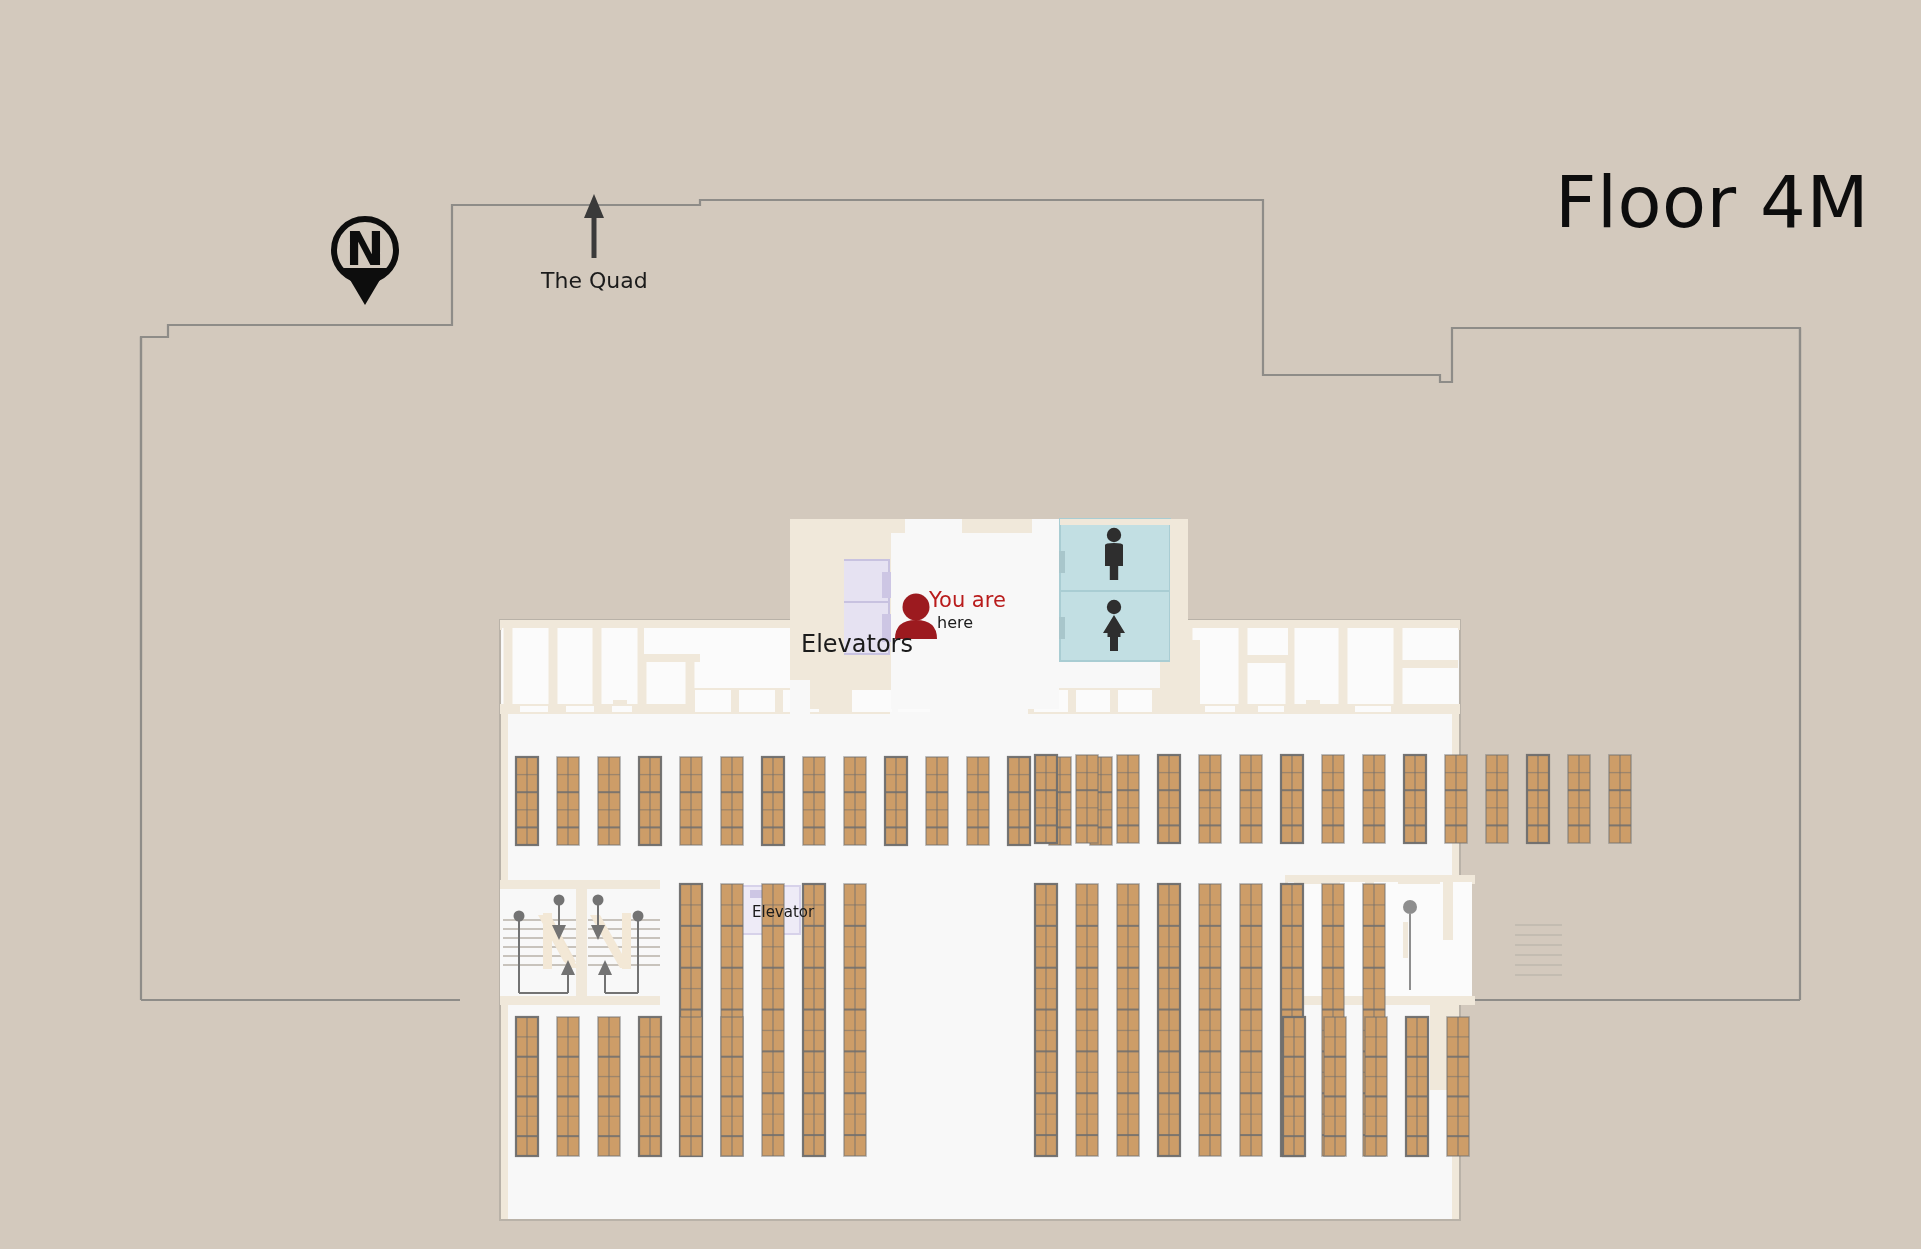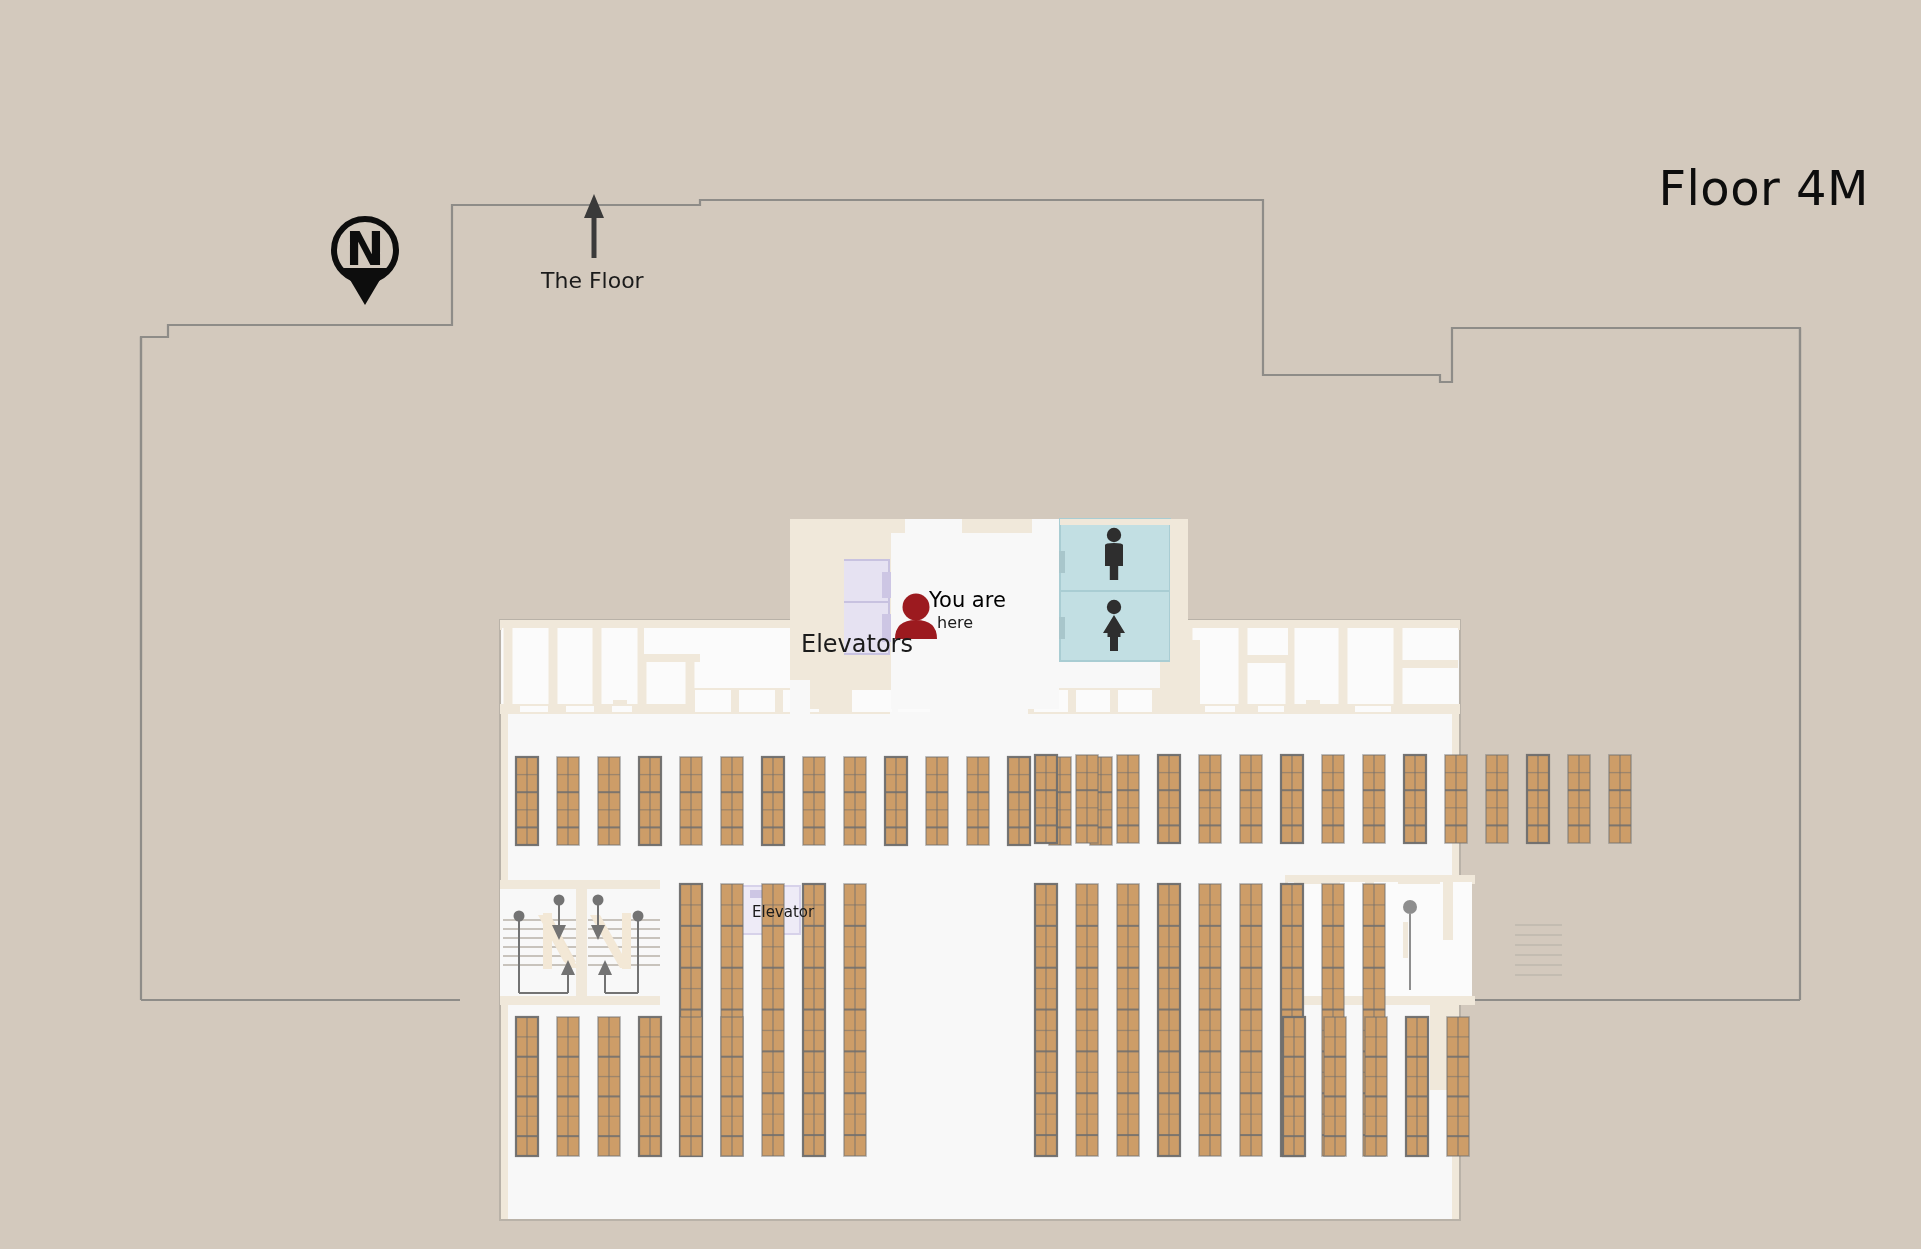--- a/index.html
+++ b/index.html
@@ -27,21 +27,21 @@
   }
   .ttl {
     position: absolute;
     font-family: "DejaVu Sans", "Liberation Sans", sans-serif;
     color: #111111;
     white-space: pre;
   }
   #floor-title {
     right: 52px;
     top: 160px;
-    font-size: 48px;
+    font-size: 72px;
     letter-spacing: 0.5px;
     color: #0d0d0d;
   }
   #quad-label {
     left: 541px;
     top: 268px;
     font-size: 22px;
     color: #1b1b1b;
   }
   #elevators-label {
@@ -53,21 +53,21 @@
   #elevator-label {
     left: 752px;
     top: 903px;
     font-size: 15px;
     color: #1b1b1b;
   }
   #you-are-here-l1 {
     left: 929px;
     top: 588px;
     font-size: 21px;
-    color: #000000;
+    color: #b91c1c;
   }
   #you-are-here-l2 {
     left: 937px;
     top: 613px;
     font-size: 16px;
     color: #1b1b1b;
   }
 </style>
 </head>
 <body>
@@ -888,21 +888,21 @@
 
     <g transform="translate(916,620)">
       <circle cx="0" cy="-13" r="13.5" fill="#9c1a1f"></circle>
       <path d="M -21,19 q 0,-19 21,-19 q 21,0 21,19 Z" fill="#9c1a1f"></path>
     </g>
 
   </svg>
 
   <div class="ttl" id="floor-title">Floor 4M</div>
 
-  <div class="ttl" id="quad-label">The Floor</div>
+  <div class="ttl" id="quad-label">The Quad</div>
 
   <div class="ttl" id="elevators-label">Elevators</div>
 
   <div class="ttl" id="elevator-label">Elevator</div>
 
   <div class="ttl" id="you-are-here-l1">You are</div>
 
   <div class="ttl" id="you-are-here-l2">here</div>
 
 </div>

